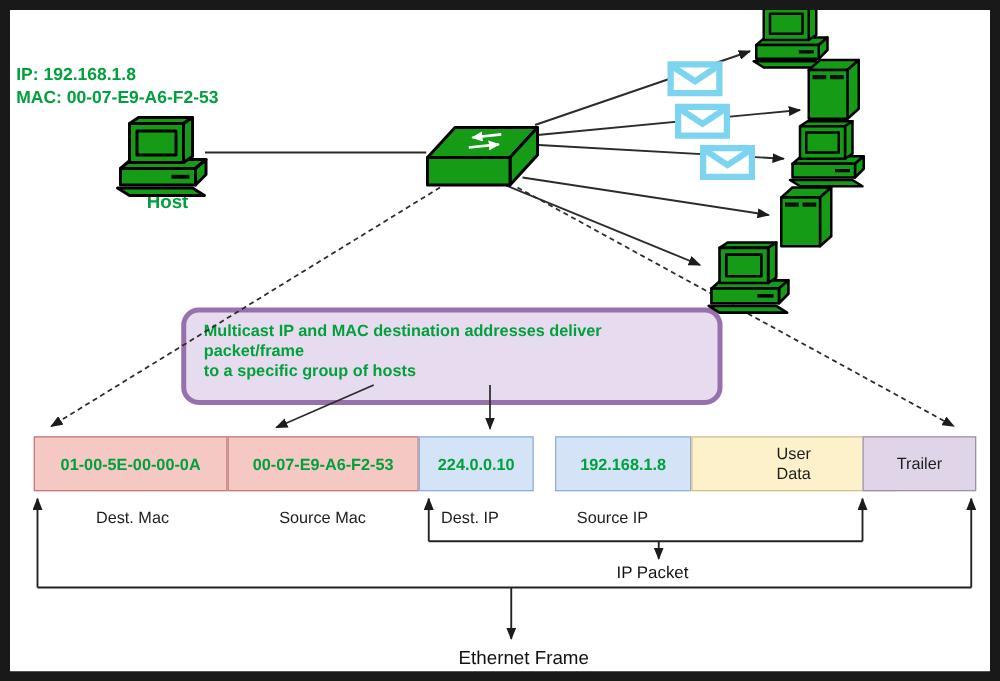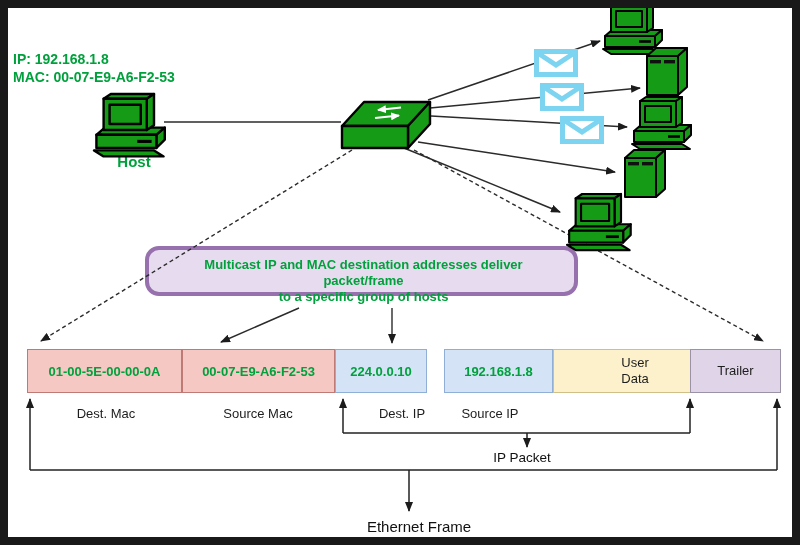--- a/index.html
+++ b/index.html
@@ -6,23 +6,23 @@
   .canvas{
     position:relative;width:800px;height:545px;background:#ffffff;
     font-family:"Liberation Sans",sans-serif;overflow:hidden;
   }
   .outer-border{position:absolute;inset:0;border:8px solid #191919;z-index:50;pointer-events:none;}
   .abs{position:absolute;}
   .txt-green{color:#00A13C;font-weight:bold;}
   .hdr{left:13px;font-size:14px;line-height:17px;}
   .host-label{left:102px;top:153px;width:64px;text-align:center;font-size:15px;}
   .note{
-    left:145px;top:246px;width:433px;height:50px;box-sizing:border-box;
+    left:145px;top:246px;width:433px;height:78px;box-sizing:border-box;
     background:#E7DCEF;border:4px solid #9770AE;border-radius:14px;
-    padding:7px 10px 0 14px;z-index:5;text-align:center;
+    padding:7px 10px 0 14px;z-index:5;
   }
   .note div{font-size:13px;line-height:16px;}
   .bar-field{
     top:349px;height:44px;box-sizing:border-box;z-index:4;
     display:flex;align-items:center;justify-content:center;text-align:center;
     font-size:13px;
   }
   .f-pink{background:#F5C8C4;border:1.5px solid #C07A75;}
   .f-blue{background:#D4E3F6;border:1.5px solid #8FAFD6;}
   .f-yellow{background:#FDF1CC;border:1.5px solid #CFC08A;}
@@ -63,21 +63,21 @@
   <div class="abs bar-field f-yellow" style="left:553px;width:164px;">
       <span class="f-dark">User
 Data</span>
     </div>
   <div class="abs bar-field f-purple" style="left:690px;width:91px;">
       <span class="f-dark">Trailer</span>
     </div>
 
   <div class="abs bar-label" style="left:46px;">Dest. Mac</div>
   <div class="abs bar-label" style="left:198px;">Source Mac</div>
-  <div class="abs bar-label" style="left:342px;">Dest. IP</div>
+  <div class="abs bar-label" style="left:316px;">Dest. IP</div>
   <div class="abs bar-label" style="left:430px;">Source IP</div>
 
   <div class="abs bracket-label" style="left:472px;top:450px;width:100px;font-size:13.5px;">IP Packet</div>
   <div class="abs bracket-label" style="left:339px;top:518px;width:160px;font-size:15px;">Ethernet Frame</div>
 
   <svg class="diagram" width="800" height="545" viewBox="0 0 800 545" xmlns="http://www.w3.org/2000/svg" xmlns:xlink="http://www.w3.org/1999/xlink">
     <defs>
       <marker id="arr" markerUnits="userSpaceOnUse" markerWidth="10" markerHeight="8" refX="9" refY="4" orient="auto">
         <path d="M0,0 L10,4 L0,8 Z" fill="#1c1c1c"></path>
       </marker>

